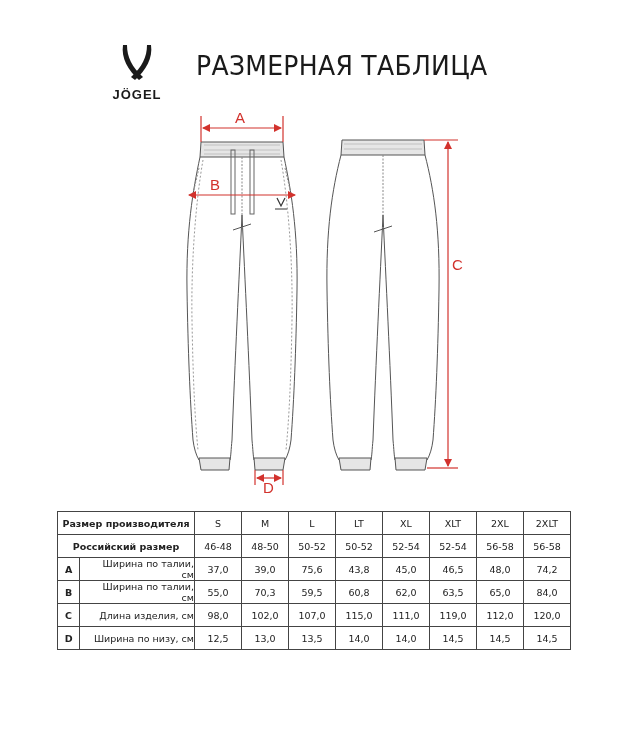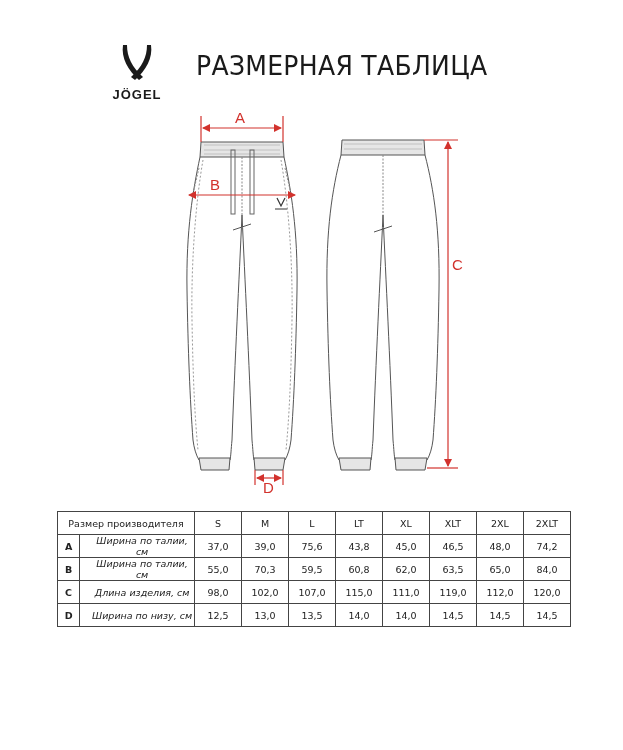--- a/index.html
+++ b/index.html
@@ -5,23 +5,23 @@
     html, body { margin: 0; padding: 0; background: #ffffff; }
     body { width: 623px; height: 750px; position: relative; overflow: hidden; font-family: "DejaVu Sans", sans-serif; color: #1a1a1a; }
     .logo { position: absolute; left: 106px; top: 44px; width: 62px; height: 60px; }
     .logo svg { position: absolute; left: 12px; top: 0; }
     .logo-text { position: absolute; left: 0; top: 43px; width: 62px; text-align: center; font-family: Liberation Sans, sans-serif; font-weight: bold; font-size: 13px; letter-spacing: 1px; color: #1a1a1a; }
     .title { position: absolute; left: 196px; top: 50px; font-family: "DejaVu Sans", sans-serif; font-size: 27px; font-weight: normal; letter-spacing: 0.3px; color: #1a1a1a; transform: scaleX(0.93); transform-origin: left center; white-space: nowrap; }
     .drawing { position: absolute; left: 0; top: 0; }
     .dim-label { position: absolute; font-family: "Liberation Sans", sans-serif; font-size: 15px; color: #d2322d; }
     table.sizes { position: absolute; left: 57px; top: 511px; border-collapse: collapse; font-family: "DejaVu Sans", sans-serif; font-size: 9.5px; color: #222; }
     table.sizes td { border: 1px solid #444; text-align: center; padding: 0; height: 22px; }
-    table.sizes td.hdr { font-weight: normal; margin-left: 37px; }
+    table.sizes td.hdr { font-weight: bold; margin-left: 37px; }
     table.sizes td.letter { font-weight: bold; width: 21px; }
-    table.sizes td.param { text-align: center; padding-left: 10px; width: 103px; font-style: italic; }
+    table.sizes td.param { text-align: right; padding-left: 10px; width: 103px; }
     table.sizes td.val { width: 46px; }
   </style>
 </head>
 <body>
 
 <div class="logo">
   <svg width="38" height="40" viewBox="0 0 38 40">
     <path d="M5 1 C3 14, 10 26, 21 36 L25 33 C14 23, 9 13, 9 1 Z" fill="#1a1a1a"></path>
     <path d="M33 1 C35 14, 28 26, 17 36 L13 33 C24 23, 29 13, 29 1 Z" fill="#1a1a1a"></path>
   </svg>
@@ -112,20 +112,31 @@
     <td class="val">S</td>
     <td class="val">M</td>
     <td class="val">L</td>
     <td class="val">LT</td>
     <td class="val">XL</td>
     <td class="val">XLT</td>
     <td class="val">2XL</td>
     <td class="val">2XLT</td>
   </tr>
   <tr>
+    <td class="hdr" colspan="2">Российский размер</td>
+    <td class="val">46-48</td>
+    <td class="val">48-50</td>
+    <td class="val">50-52</td>
+    <td class="val">50-52</td>
+    <td class="val">52-54</td>
+    <td class="val">52-54</td>
+    <td class="val">56-58</td>
+    <td class="val">56-58</td>
+  </tr>
+  <tr>
     <td class="letter">A</td>
     <td class="param">Ширина по талии, см</td>
     <td class="val">37,0</td>
     <td class="val">39,0</td>
     <td class="val">75,6</td>
     <td class="val">43,8</td>
     <td class="val">45,0</td>
     <td class="val">46,5</td>
     <td class="val">48,0</td>
     <td class="val">74,2</td>

